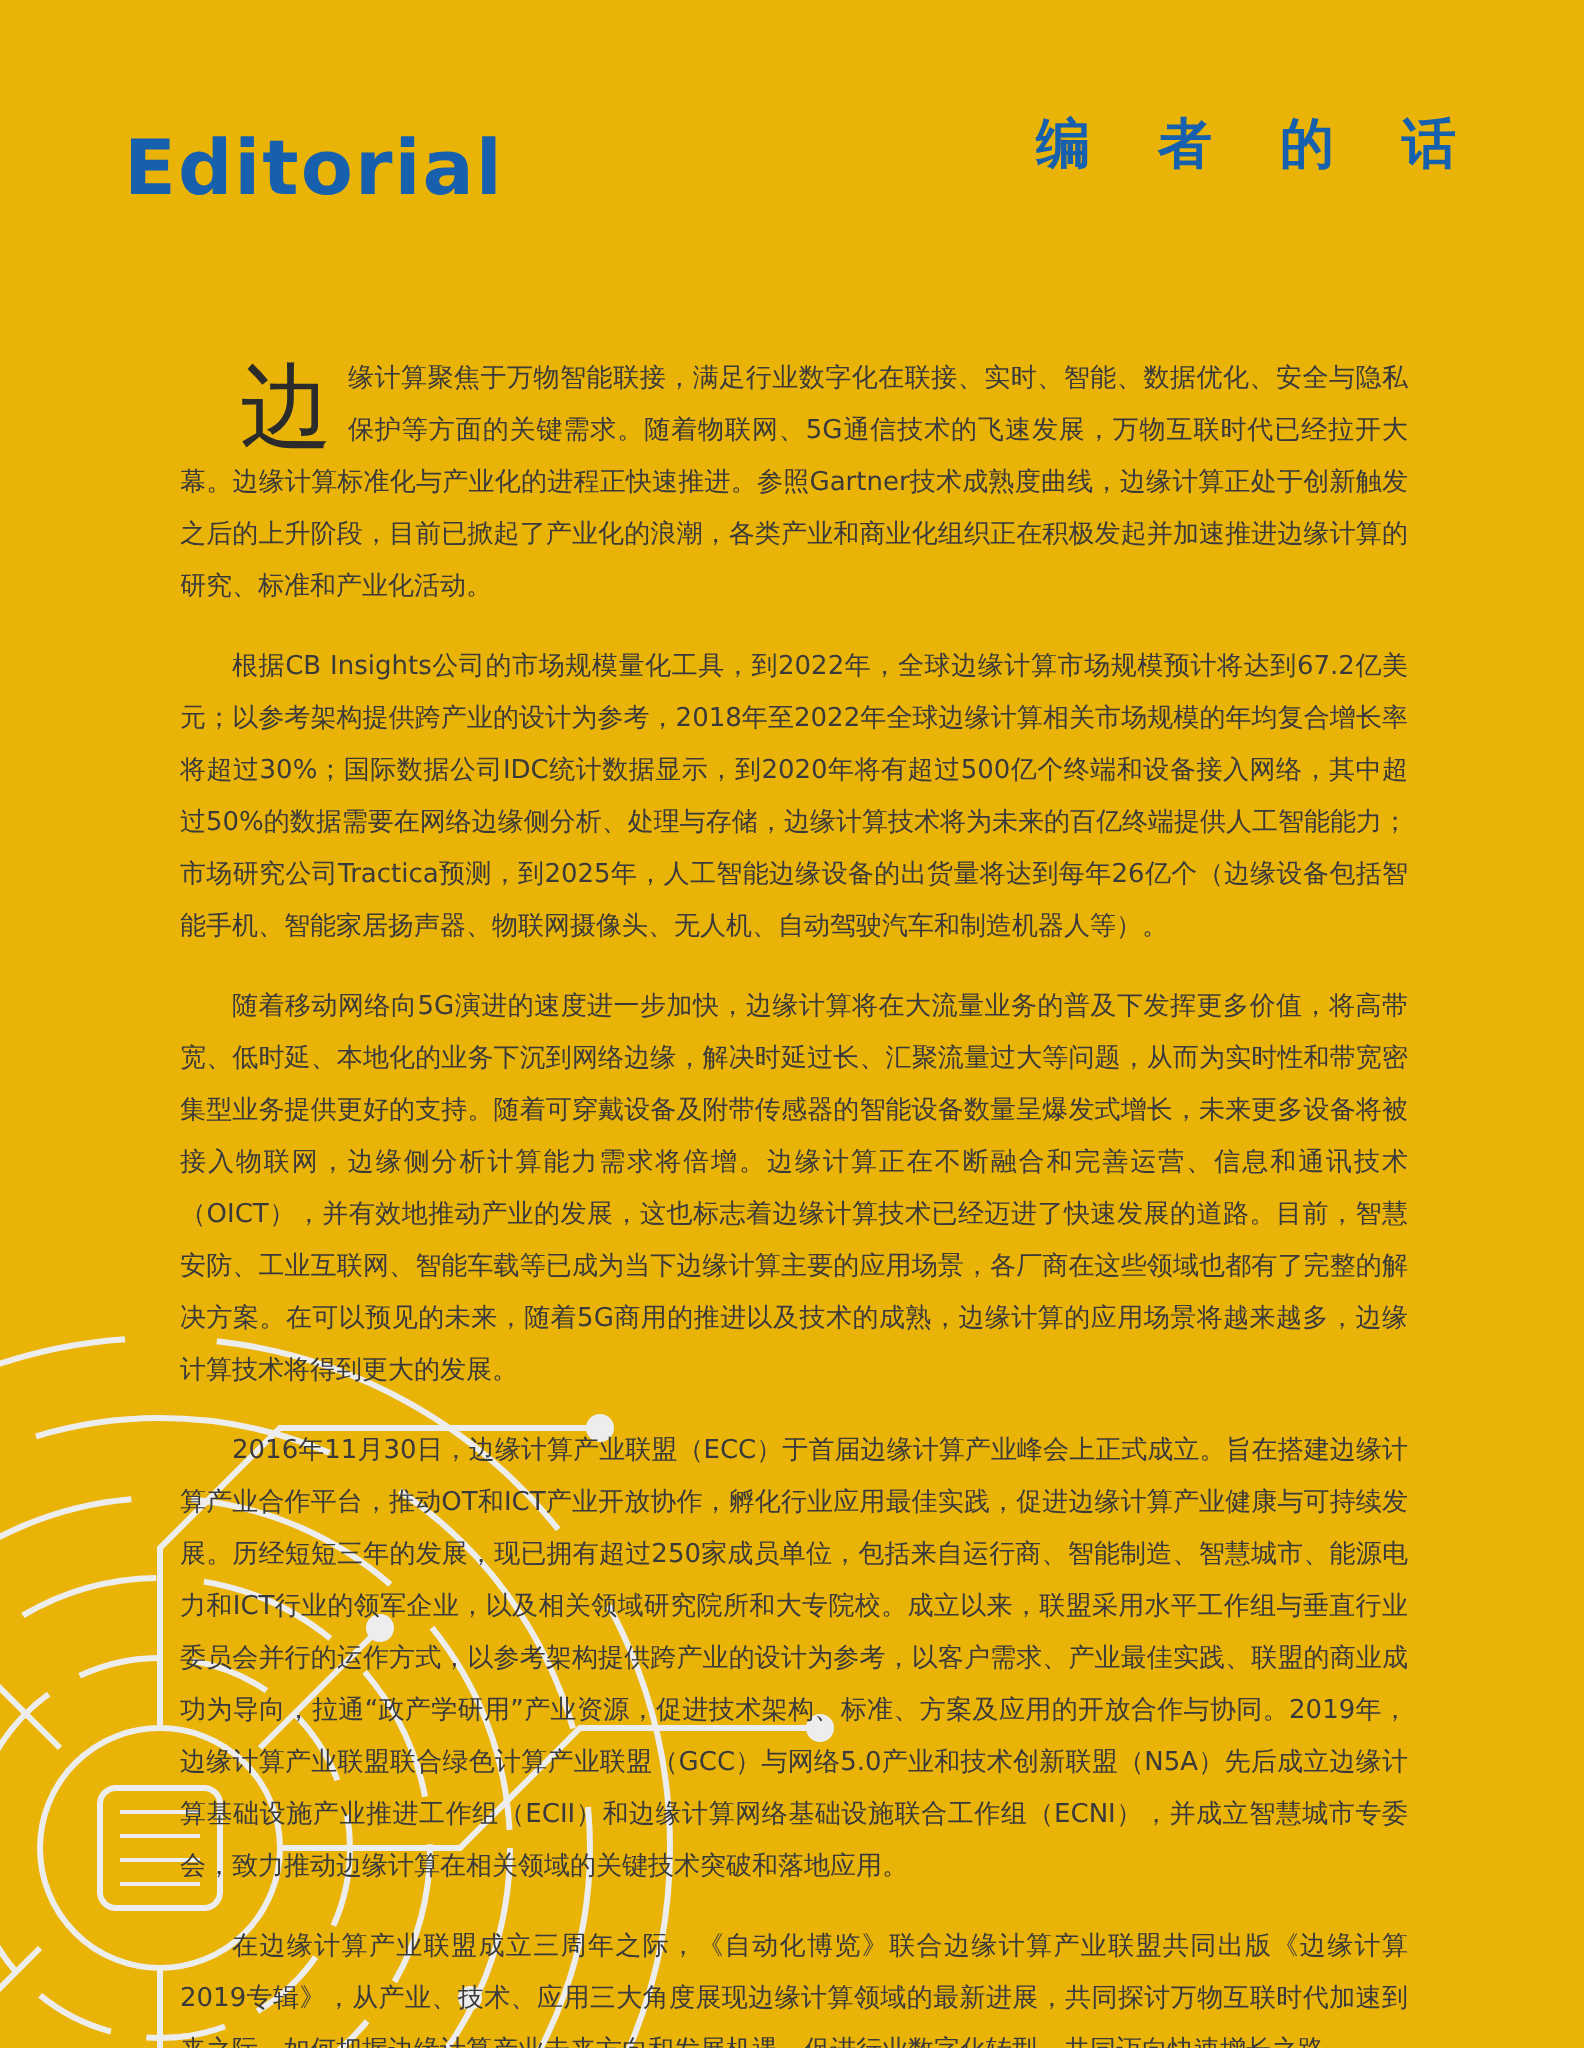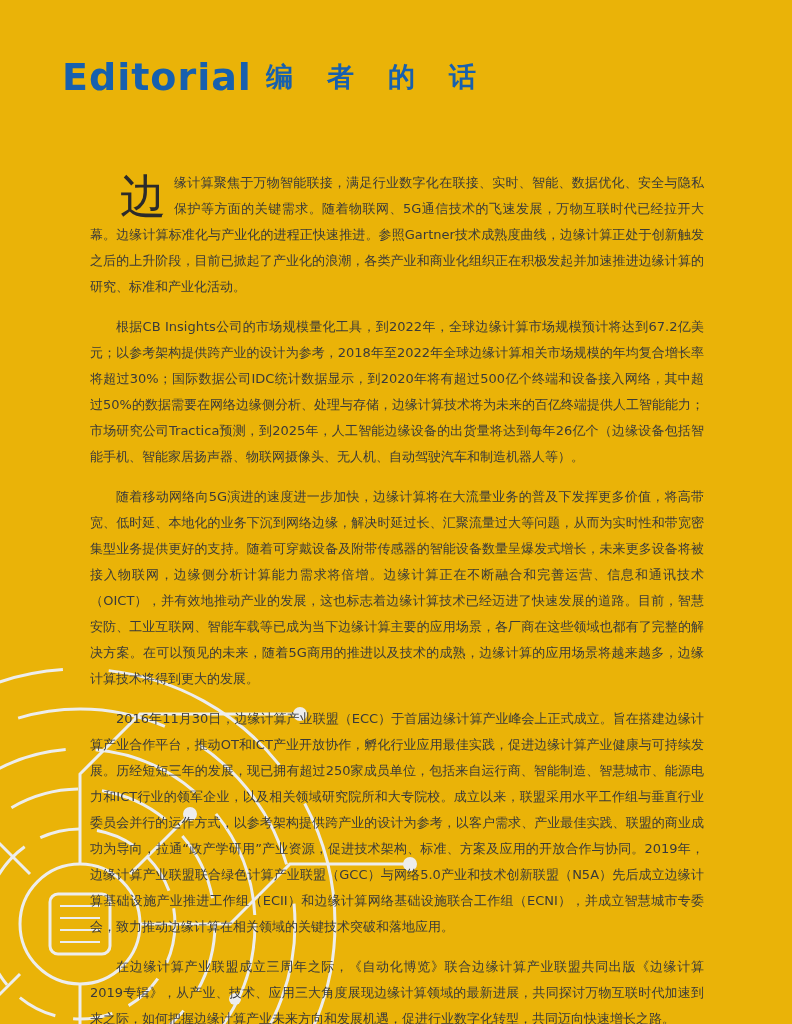--- a/index.html
+++ b/index.html
@@ -31,21 +31,21 @@
     font-size:38px;
     font-weight:bold;
     letter-spacing:1px;
     line-height:1;
     white-space:nowrap;
   }
   .header-right{
     flex:1;
     margin-left:14px;
     display:flex;
-    flex-direction:row;
+    flex-direction:column;
     align-items:flex-end;
   }
   .title-zh{
     color:#1760ae;
     font-size:27px;
     font-weight:bold;
     letter-spacing:34px;
     margin-right:-28px;
     text-align:right;
     line-height:1.1;

